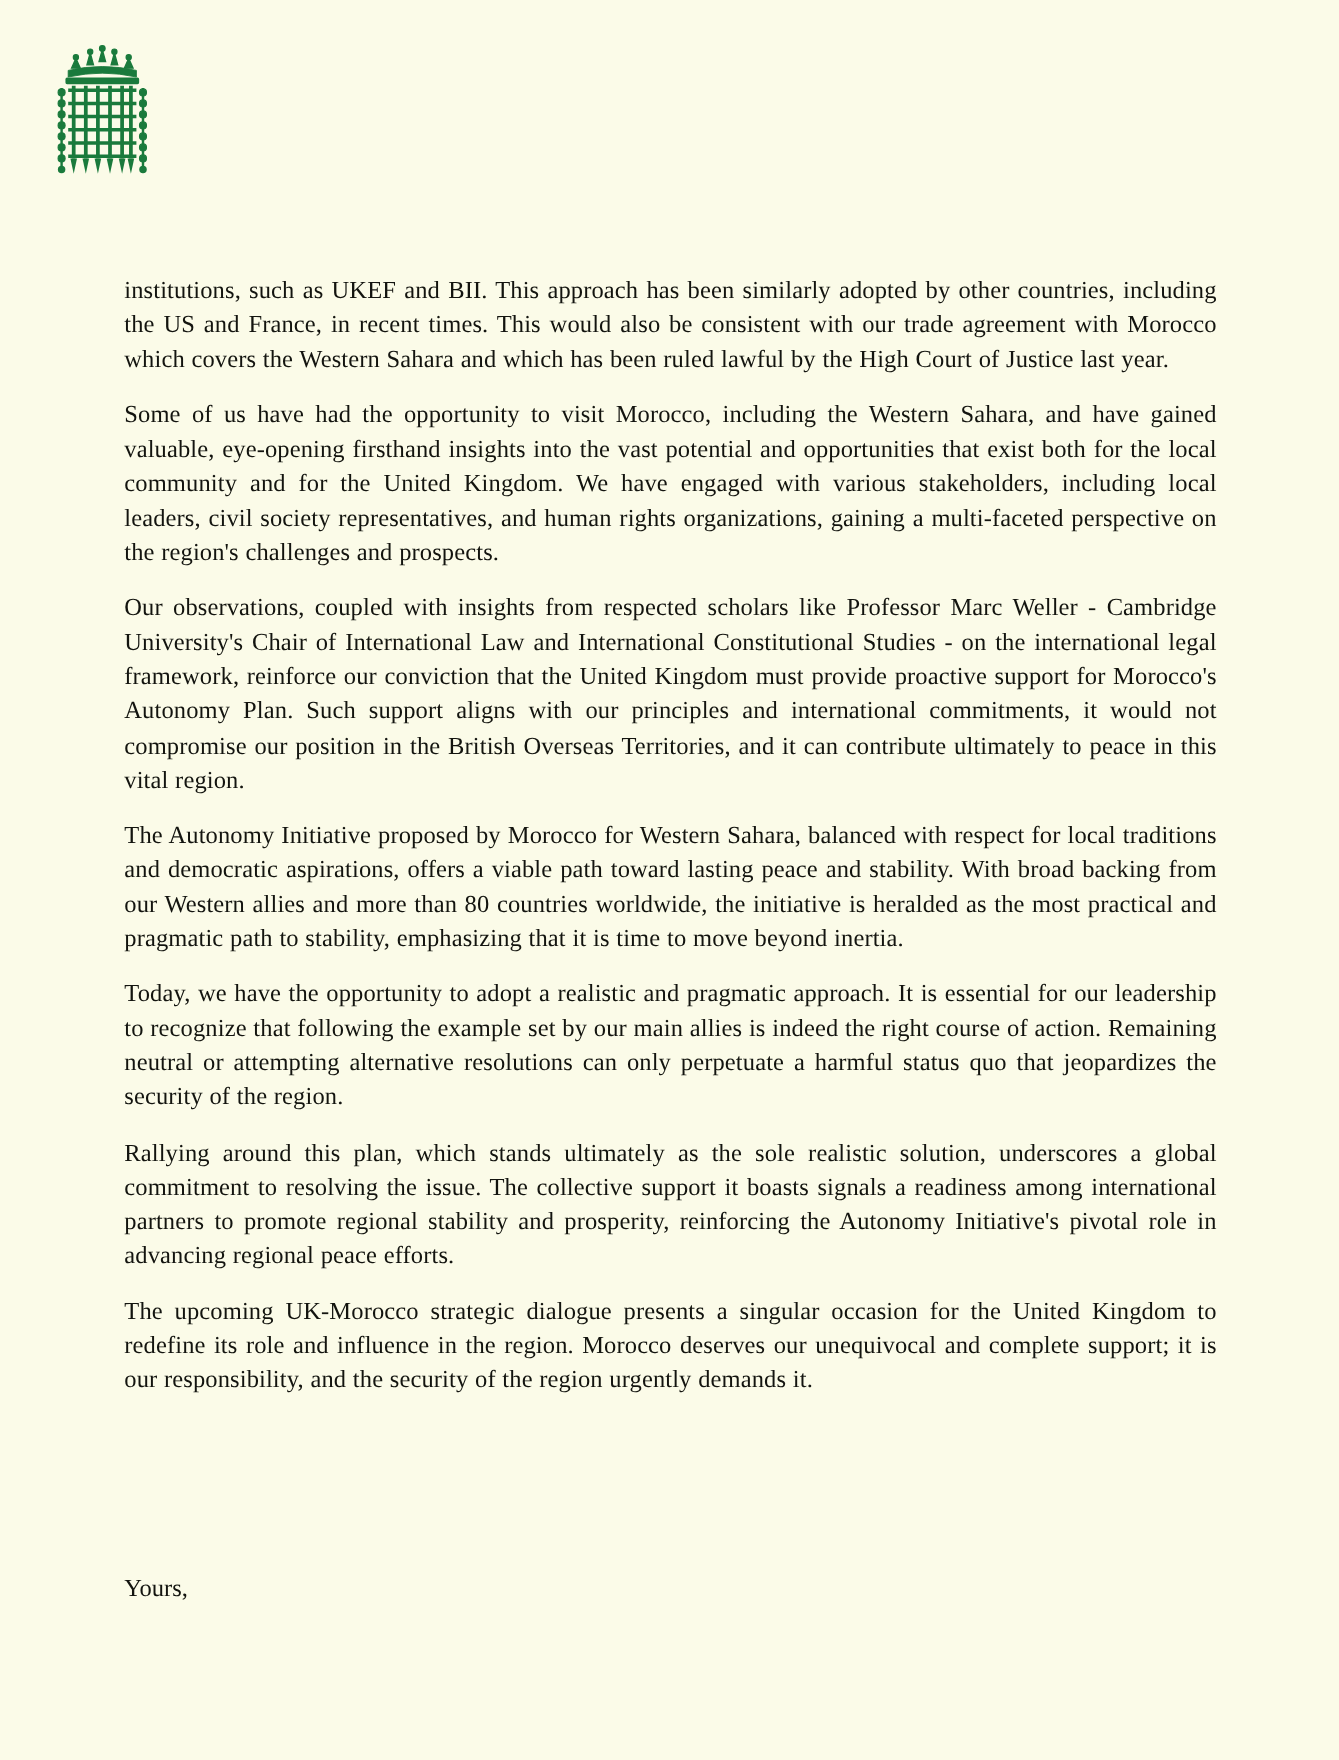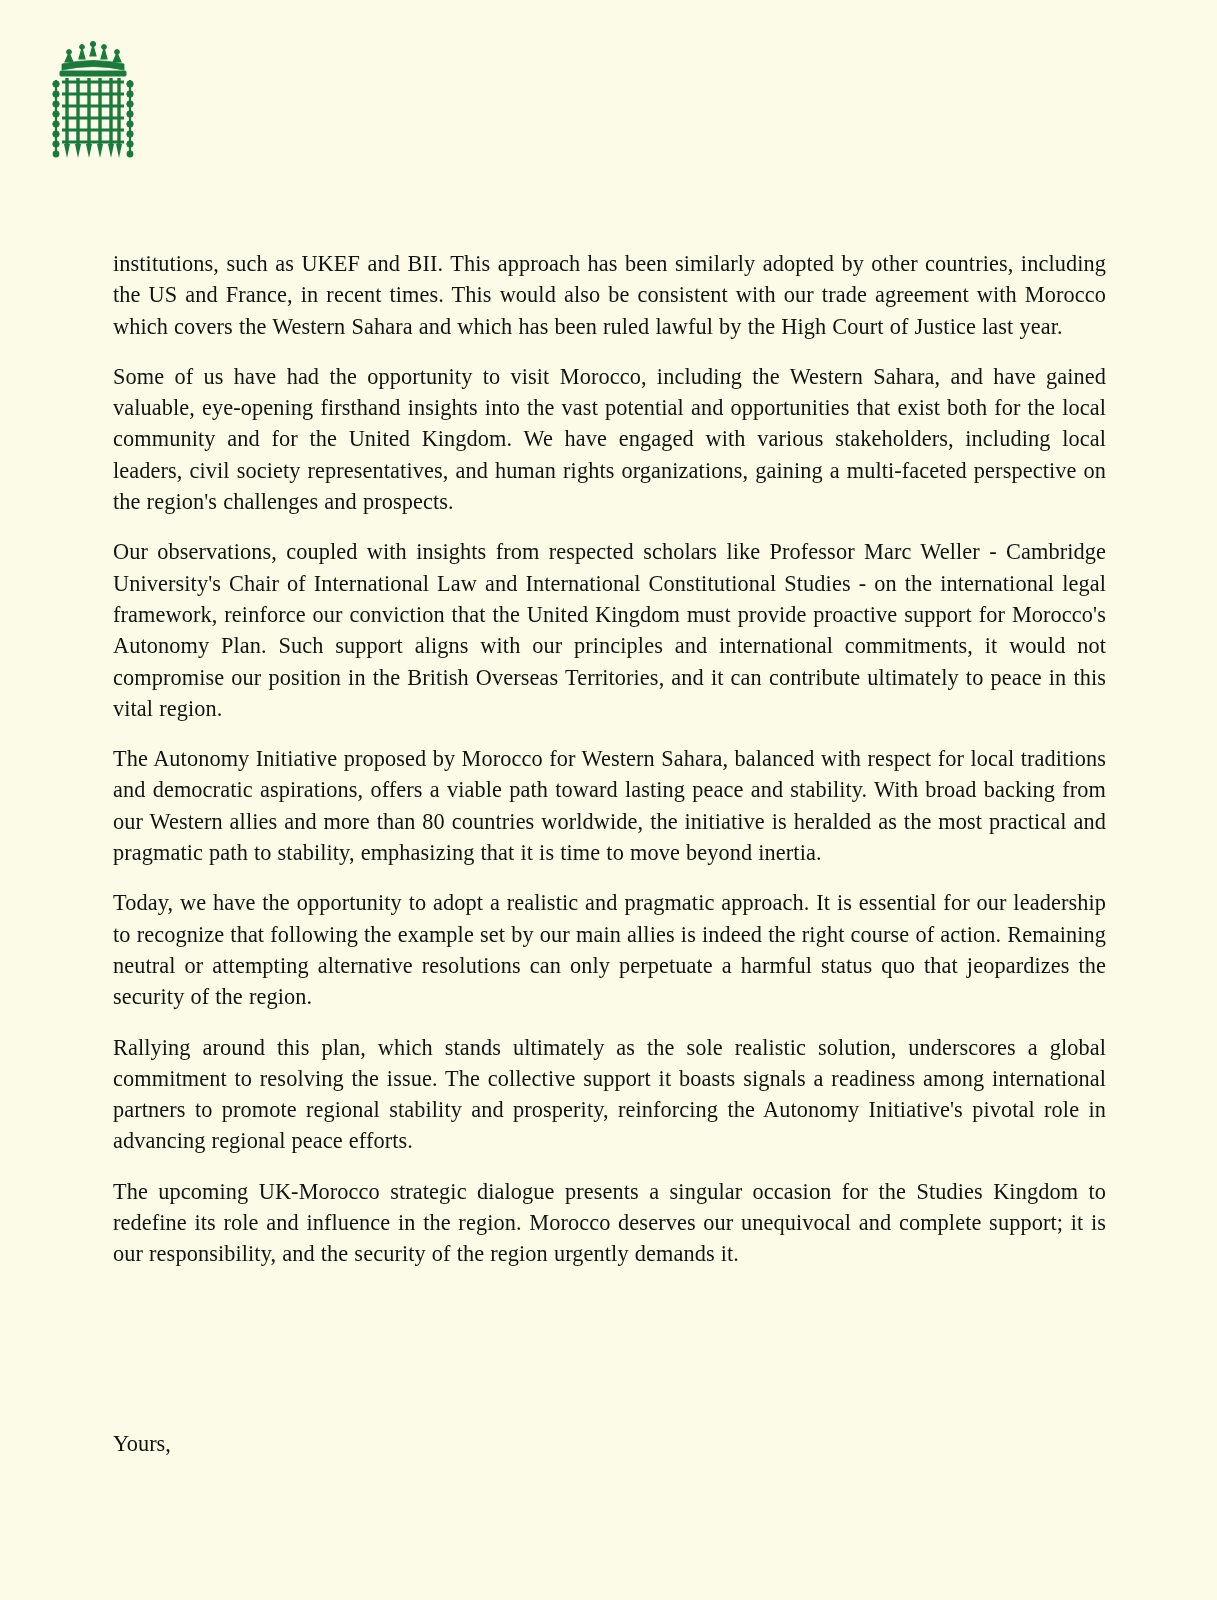--- a/index.html
+++ b/index.html
@@ -134,18 +134,18 @@
     </svg>
   </div>
 
   <div class="letter-body">
     <p class="para">institutions, such as UKEF and BII. This approach has been similarly adopted by other countries, including the US and France, in recent times. This would also be consistent with our trade agreement with Morocco which covers the Western Sahara and which has been ruled lawful by the High Court of Justice last year.</p>
     <p class="para">Some of us have had the opportunity to visit Morocco, including the Western Sahara, and have gained valuable, eye-opening firsthand insights into the vast potential and opportunities that exist both for the local community and for the United Kingdom. We have engaged with various stakeholders, including local leaders, civil society representatives, and human rights organizations, gaining a multi-faceted perspective on the region's challenges and prospects.</p>
     <p class="para">Our observations, coupled with insights from respected scholars like Professor Marc Weller - Cambridge University's Chair of International Law and International Constitutional Studies - on the international legal framework, reinforce our conviction that the United Kingdom must provide proactive support for Morocco's Autonomy Plan. Such support aligns with our principles and international commitments, it would not compromise our position in the British Overseas Territories, and it can contribute ultimately to peace in this vital region.</p>
     <p class="para">The Autonomy Initiative proposed by Morocco for Western Sahara, balanced with respect for local traditions and democratic aspirations, offers a viable path toward lasting peace and stability. With broad backing from our Western allies and more than 80 countries worldwide, the initiative is heralded as the most practical and pragmatic path to stability, emphasizing that it is time to move beyond inertia.</p>
     <p class="para">Today, we have the opportunity to adopt a realistic and pragmatic approach. It is essential for our leadership to recognize that following the example set by our main allies is indeed the right course of action. Remaining neutral or attempting alternative resolutions can only perpetuate a harmful status quo that jeopardizes the security of the region.</p>
     <p class="para">Rallying around this plan, which stands ultimately as the sole realistic solution, underscores a global commitment to resolving the issue. The collective support it boasts signals a readiness among international partners to promote regional stability and prosperity, reinforcing the Autonomy Initiative's pivotal role in advancing regional peace efforts.</p>
-    <p class="para">The upcoming UK-Morocco strategic dialogue presents a singular occasion for the Studies Kingdom to redefine its role and influence in the region. Morocco deserves our unequivocal and complete support; it is our responsibility, and the security of the region urgently demands it.</p>
+    <p class="para">The upcoming UK-Morocco strategic dialogue presents a singular occasion for the United Kingdom to redefine its role and influence in the region. Morocco deserves our unequivocal and complete support; it is our responsibility, and the security of the region urgently demands it.</p>
   </div>
 
   <div class="signoff">Yours,</div>
 
 </div>
 
 </body></html>

